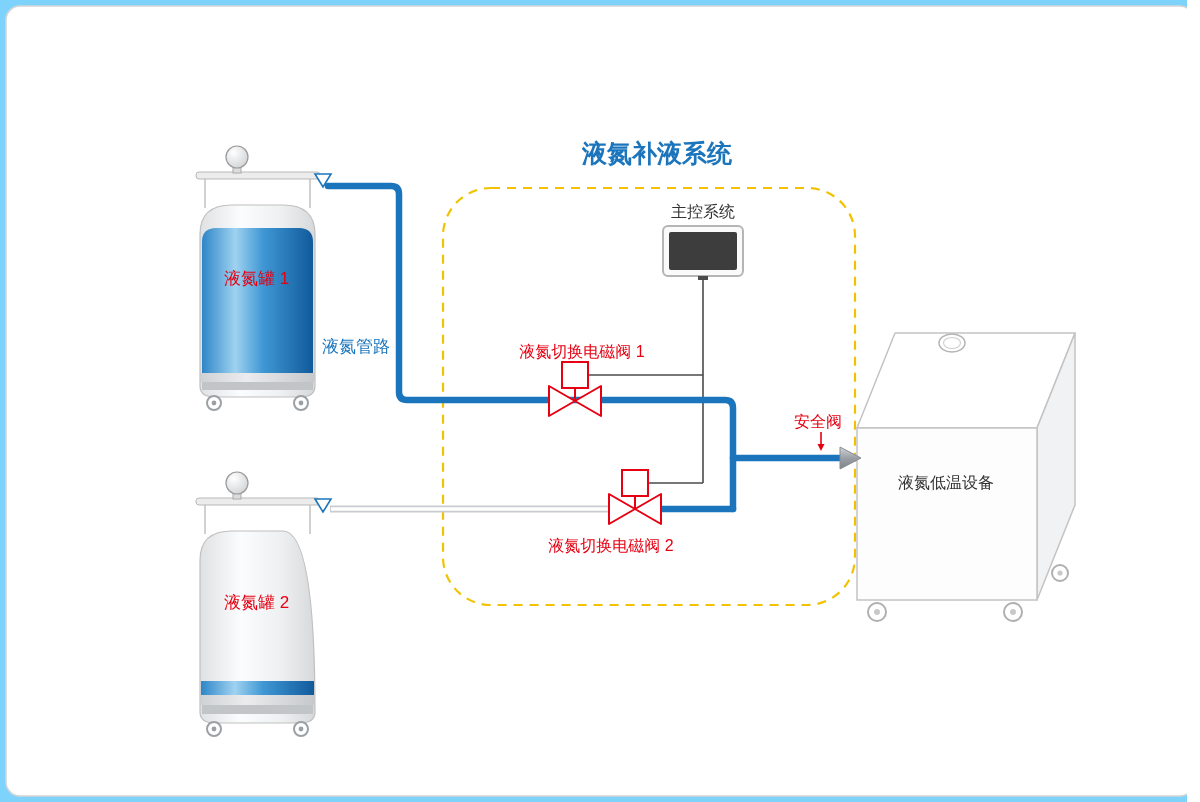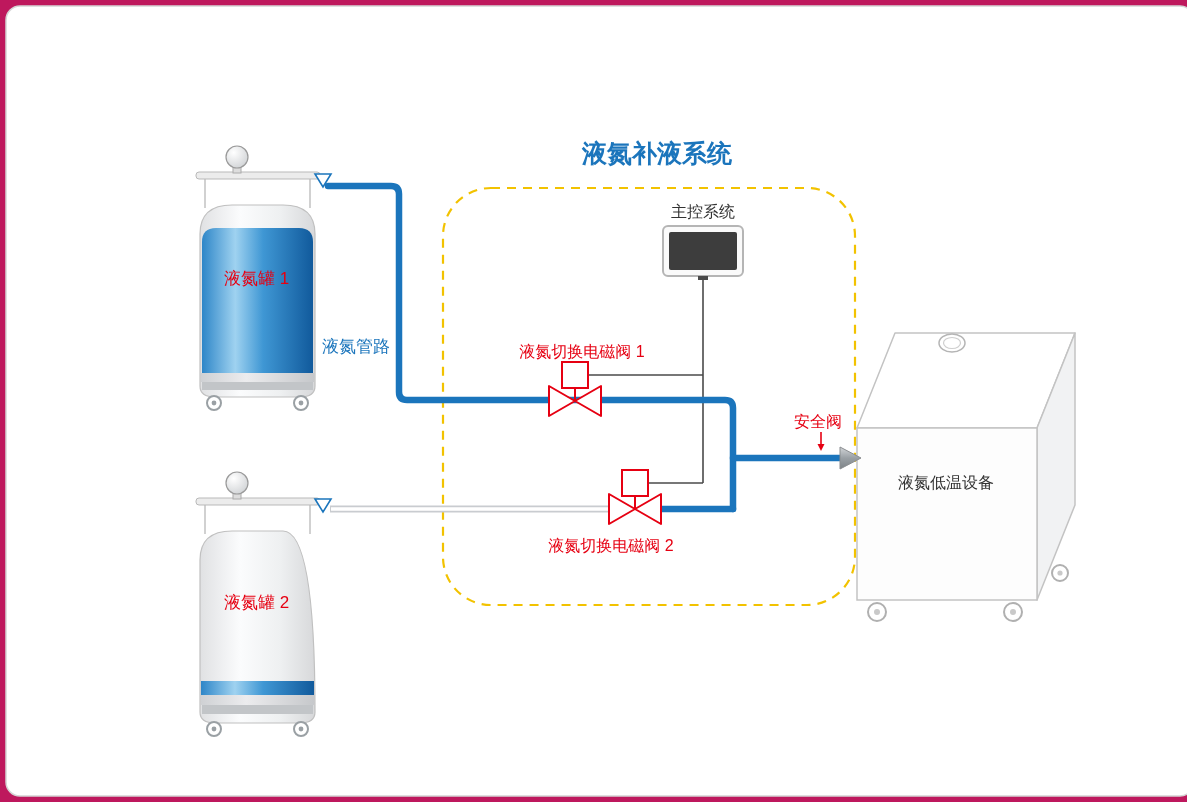--- a/index.html
+++ b/index.html
@@ -1,19 +1,19 @@
 <!DOCTYPE html>
 <html><head>
 <meta charset="utf-8">
 <style>
   html,body{margin:0;padding:0;background:#ffffff;}
   .stage{
     position:relative;
     width:1187px;height:802px;
-    background:#be185d;
+    background:#7dd3fc;
     font-family:"Liberation Sans", sans-serif;
     overflow:hidden;
   }
   svg text{font-family:"Liberation Sans", sans-serif;}
   .title-text{font-size:25px;font-weight:bold;}
   .label-red{font-size:17px;}
   .label-blue{font-size:17px;}
   .label-dark{font-size:16px;}
   .valve-label{font-size:16px;}
 </style>

